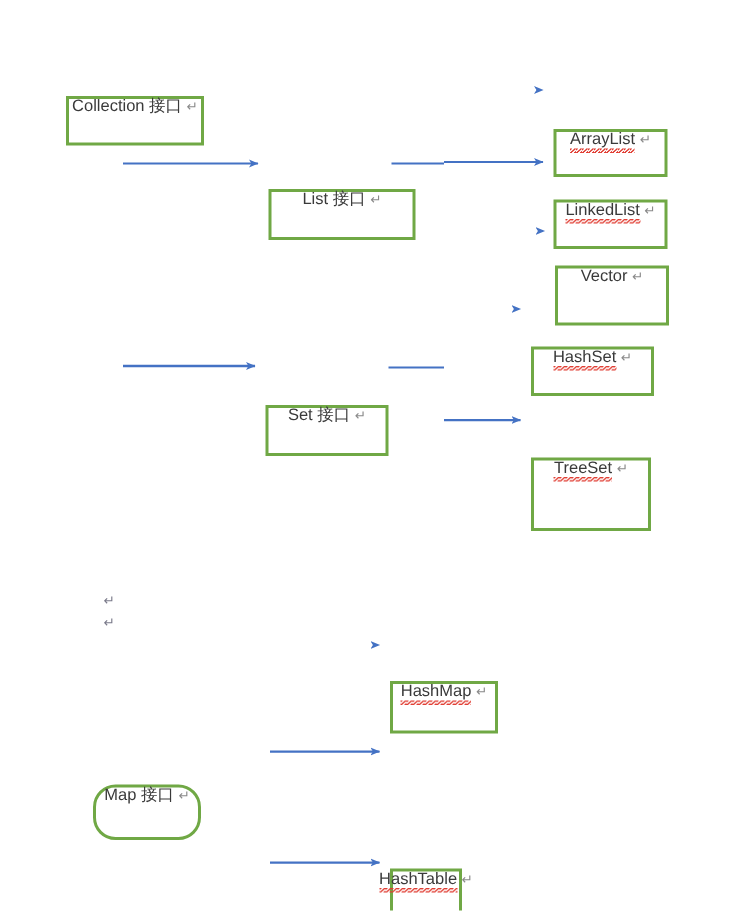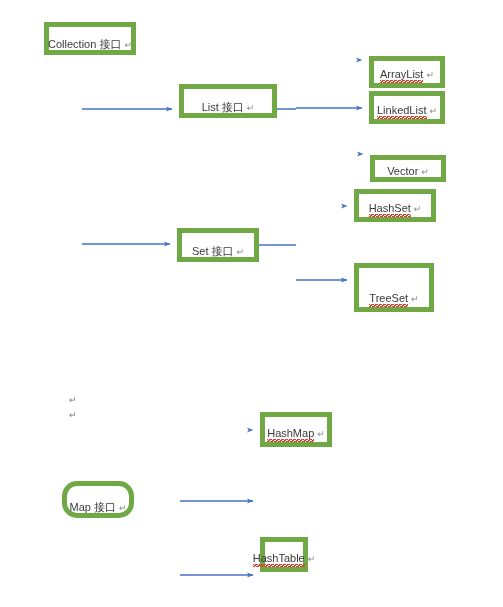--- a/index.html
+++ b/index.html
@@ -23,29 +23,30 @@
   #connector-layer {
     position: absolute;
     left: 0; top: 0;
     width: 503px;
     height: 607px;
     pointer-events: none;
   }
   .node {
     position: absolute;
     box-sizing: border-box;
-    border: 5px solid #15803d;
+    border: 2px solid #15803d;
     background: #ffffff;
     display: flex;
-    align-items: flex-end;
+    align-items: flex-start;
     justify-content: center;
     color: #3a3a3a;
     font-size: 11px;
     line-height: 1;
     white-space: nowrap;
+    margin-top: 42px;
   }
   .node .label-wrap {
     position: relative;
     display: inline-block;
   }
   .node .label-text {
     display: inline-block;
   }
   
   .node.misspelled .label-text {
@@ -169,33 +170,33 @@
       <span class="label-text">List 接口</span><span class="pilcrow">↵</span>
     </span>
   </div>
 
   <div class="node" style="left: 177px; top: 228px; width: 82px; height: 34px; border-color: rgb(112, 168, 69); color: rgb(58, 58, 58);">
     <span class="label-wrap">
       <span class="label-text">Set 接口</span><span class="pilcrow">↵</span>
     </span>
   </div>
 
-  <div class="node misspelled" style="left: 369px; top: 56px; width: 76px; height: 32px; border-color: rgb(112, 168, 69); color: rgb(58, 58, 58);">
+  <div class="node misspelled" style="left: 369px; top: 44px; width: 76px; height: 32px; border-color: rgb(112, 168, 69); color: rgb(58, 58, 58);">
     <span class="label-wrap">
       <span class="label-text">ArrayList</span><span class="pilcrow">↵</span>
     </span>
   </div>
 
   <div class="node misspelled" style="left: 369px; top: 91px; width: 76px; height: 33px; border-color: rgb(112, 168, 69); color: rgb(58, 58, 58);">
     <span class="label-wrap">
       <span class="label-text">LinkedList</span><span class="pilcrow">↵</span>
     </span>
   </div>
 
-  <div class="node" style="left: 370px; top: 155px; width: 76px; height: 27px; border-color: rgb(112, 168, 69); color: rgb(58, 58, 58);">
+  <div class="node" style="left: 370px; top: 135px; width: 76px; height: 40px; border-color: rgb(112, 168, 69); color: rgb(58, 58, 58);">
     <span class="label-wrap">
       <span class="label-text">Vector</span><span class="pilcrow">↵</span>
     </span>
   </div>
 
   <div class="node misspelled" style="left: 354px; top: 189px; width: 82px; height: 33px; border-color: rgb(112, 168, 69); color: rgb(58, 58, 58);">
     <span class="label-wrap">
       <span class="label-text">HashSet</span><span class="pilcrow">↵</span>
     </span>
   </div>

